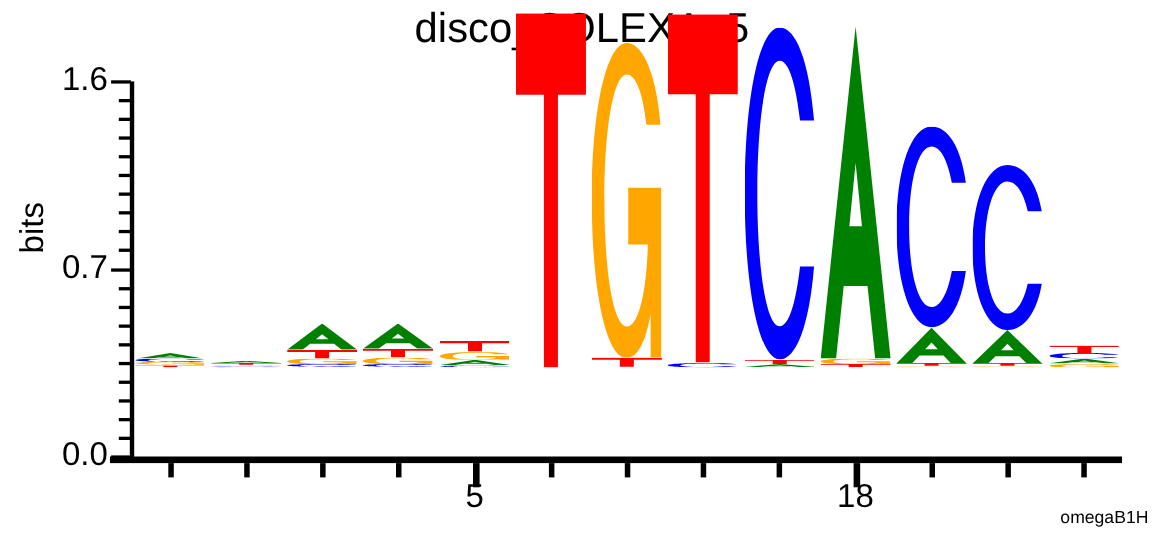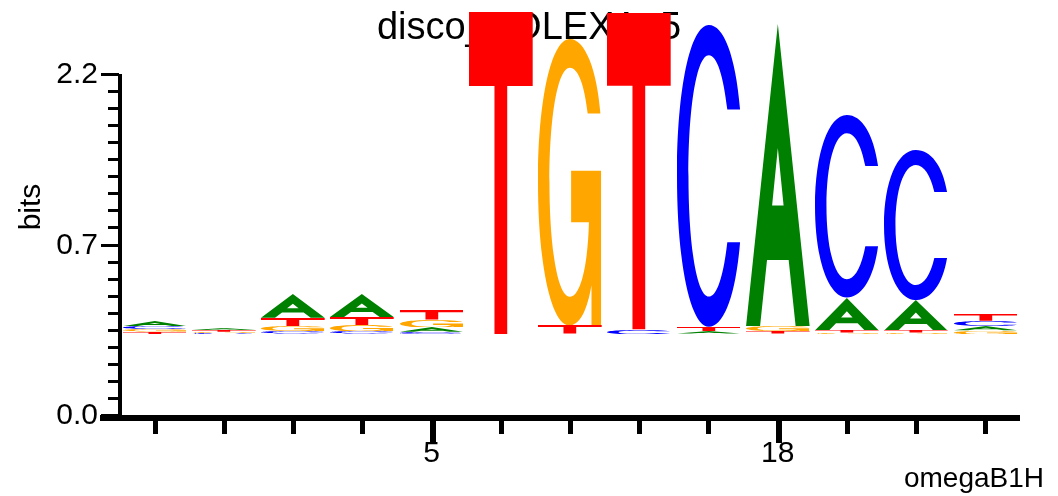--- a/index.html
+++ b/index.html
@@ -22,21 +22,21 @@
   .ytlabel{position:absolute;right:0;width:60px;text-align:right;
            font-size:30px;line-height:30px;}
 
   
   .xaxis-line{position:absolute;left:100px;top:415px;width:920px;height:6px;
               background:#000;}
   .xtick{position:absolute;top:421px;width:5px;height:13px;background:#000;}
   .xtick.major{height:22px;width:6px;}
   .xtlabel{position:absolute;top:436px;width:60px;text-align:center;
            font-size:30px;line-height:32px;}
-  .xaxis-name{position:absolute;right:14px;top:462px;font-size:28px;}
+  .xaxis-name{position:absolute;right:14px;top:462px;font-size:16px;}
 
   
   .stack{position:absolute;bottom:0;display:flex;flex-direction:column;
          justify-content:flex-end;align-items:stretch;}
   .glyph{position:relative;width:100%;overflow:hidden;}
   .glyph svg{display:block;width:100%;height:100%;}
   .stackwrap{position:absolute;left:0;top:0;width:1058px;height:415px;}
 </style>
 </head>
 <body>
@@ -65,21 +65,21 @@
       <div class="ytick minor" style="top: 226.45px;"></div>
       <div class="ytick minor" style="top: 209.4px;"></div>
       <div class="ytick minor" style="top: 192.35px;"></div>
       <div class="ytick minor" style="top: 175.3px;"></div>
       <div class="ytick minor" style="top: 158.25px;"></div>
       <div class="ytick minor" style="top: 141.2px;"></div>
       <div class="ytick minor" style="top: 124.15px;"></div>
       <div class="ytick minor" style="top: 107.1px;"></div>
       <div class="ytick minor" style="top: 90.05px;"></div>
       <div class="ytick major" style="top: 73px;"></div>
-      <div class="ytlabel" style="top: 58px; left: 30px; width: 68px;">2.2</div>
+      <div class="ytlabel" style="top: 58px; left: 30px; width: 68px;">1.6</div>
     </div>
 
   <div class="stackwrap" id="stackwrap">
       <div class="stack" style="left: 122.769px; width: 63.6923px; bottom: 81px;">
         <div class="glyph" style="height: 5.115px;">
           <svg viewBox="0 0 100 100" preserveAspectRatio="none" fill="#008000">
             <path d="M50 0 L100 100 L78 100 L67 78 L33 78 L22 100 L0 100 Z M41 60 L59 60 L50 41 Z"></path>
           </svg>
         </div>
         <div class="glyph" style="height: 3.069px;">

